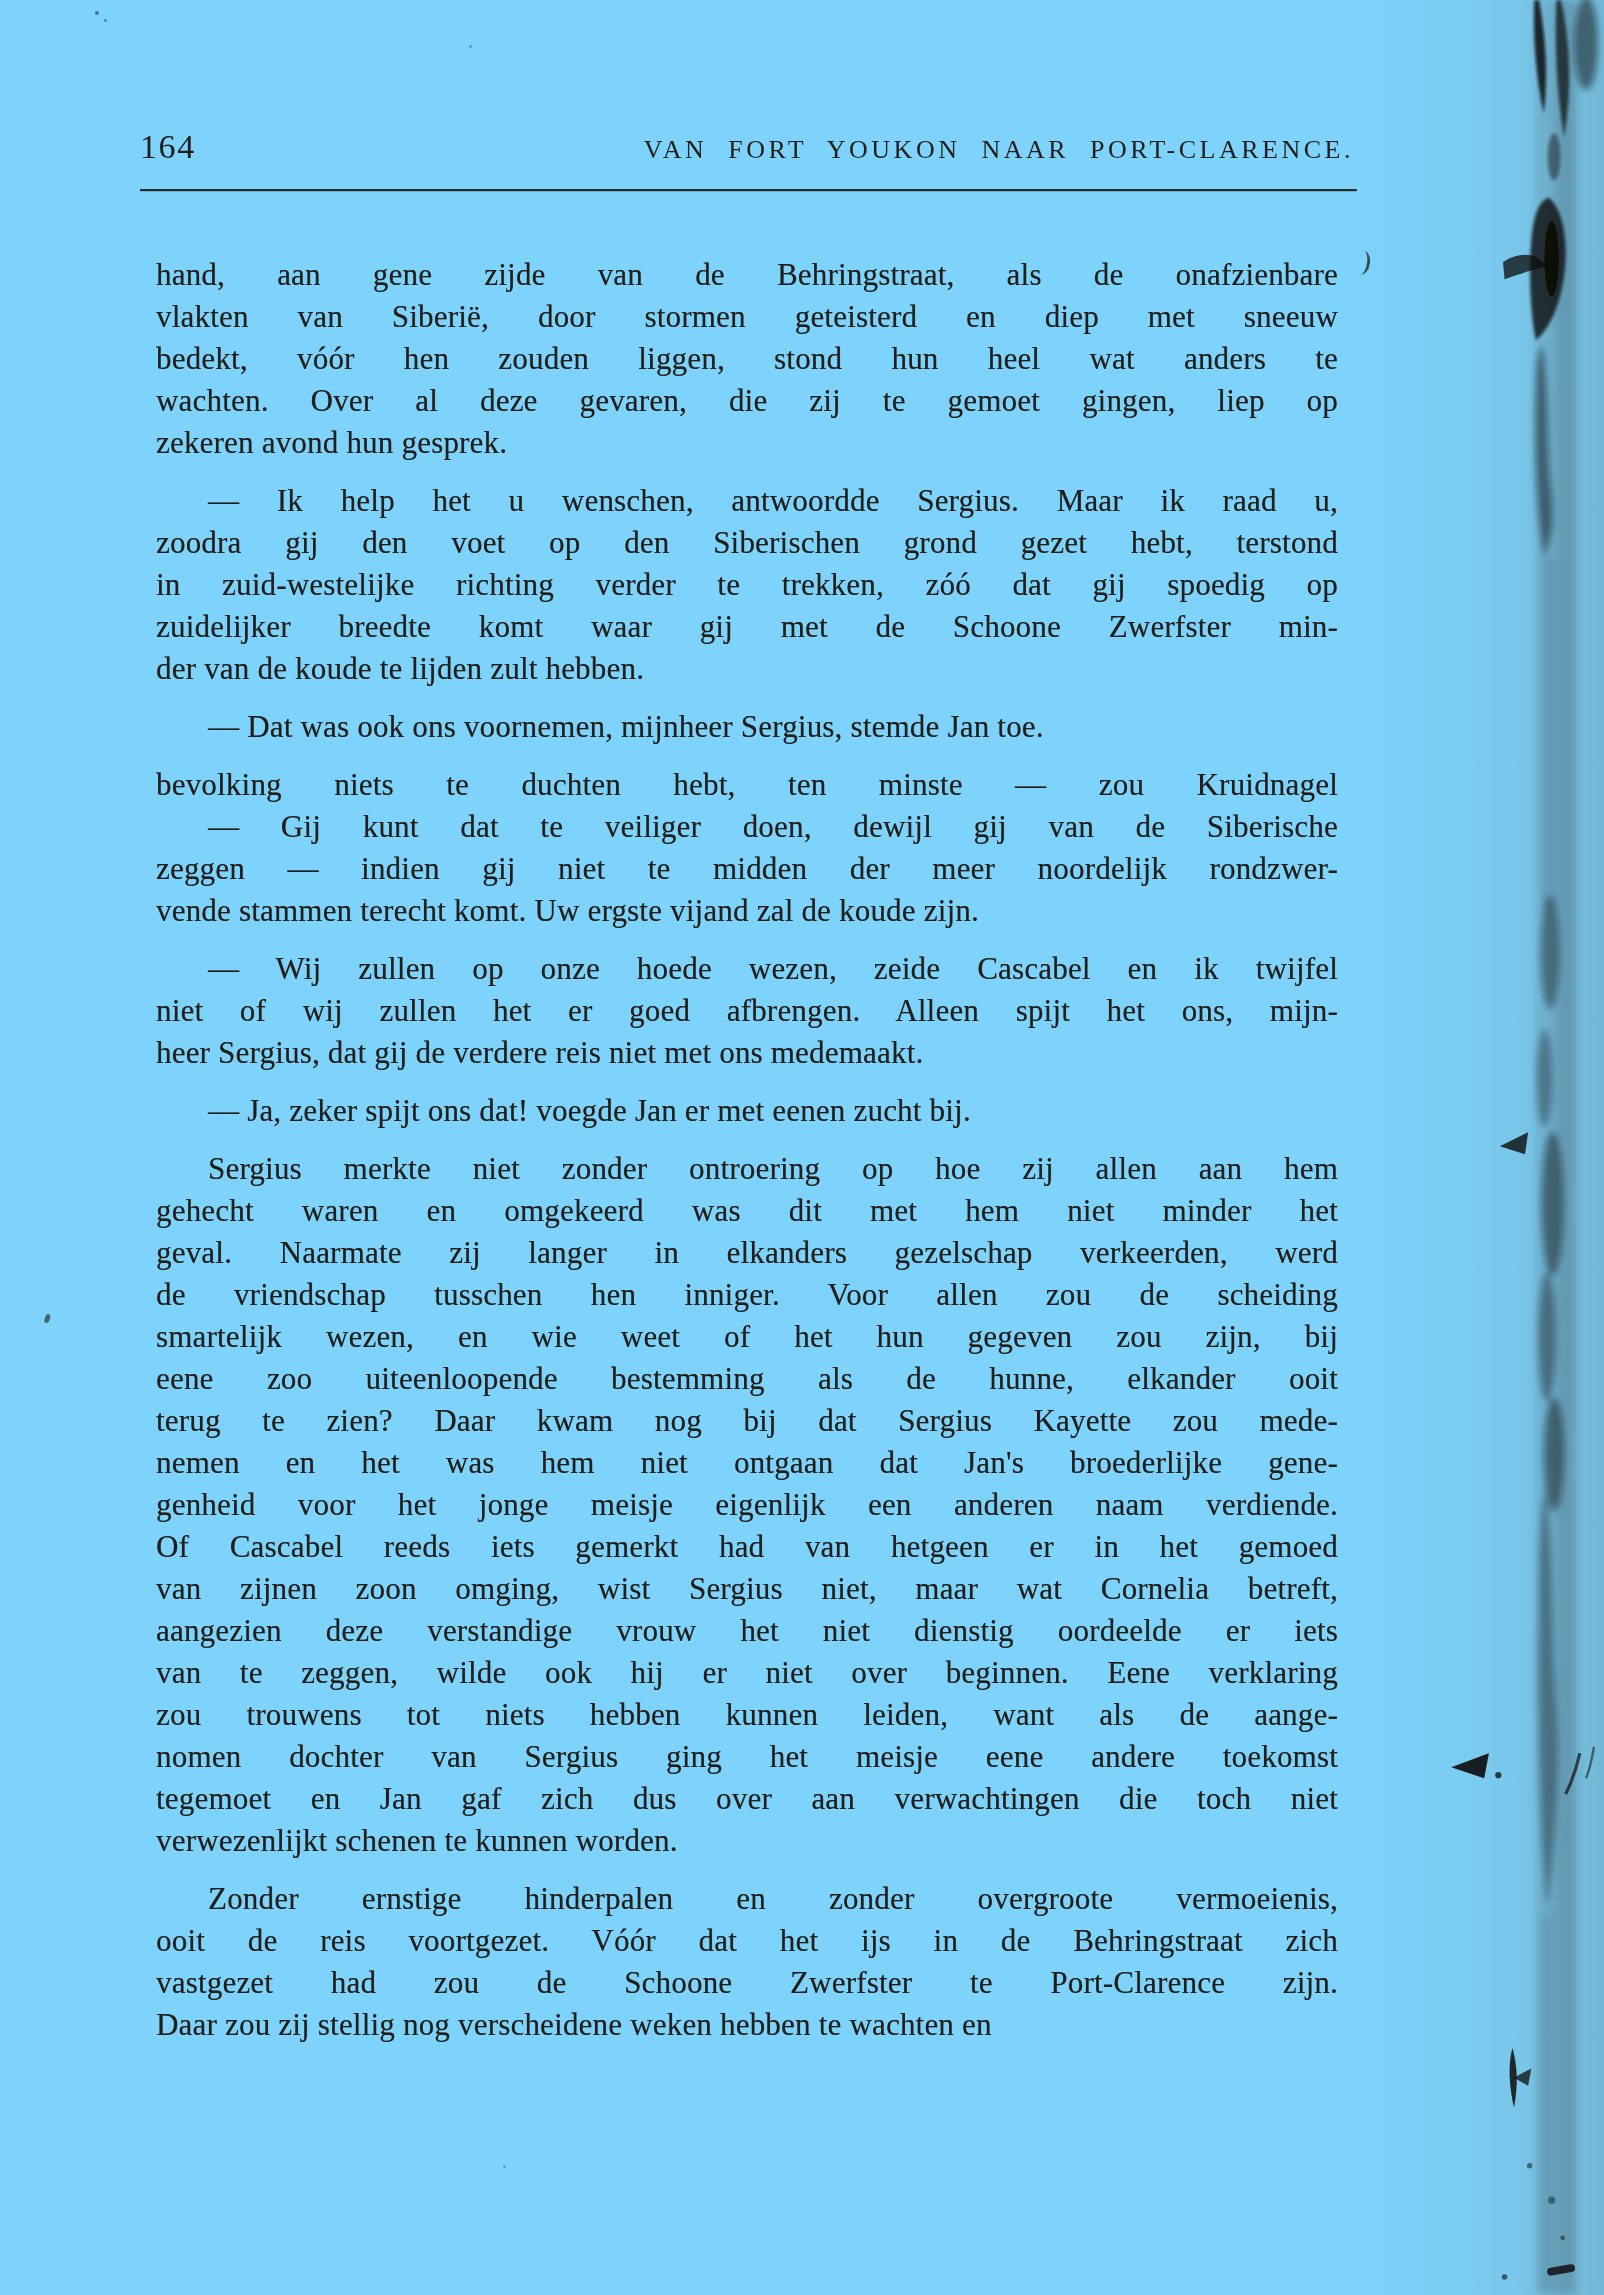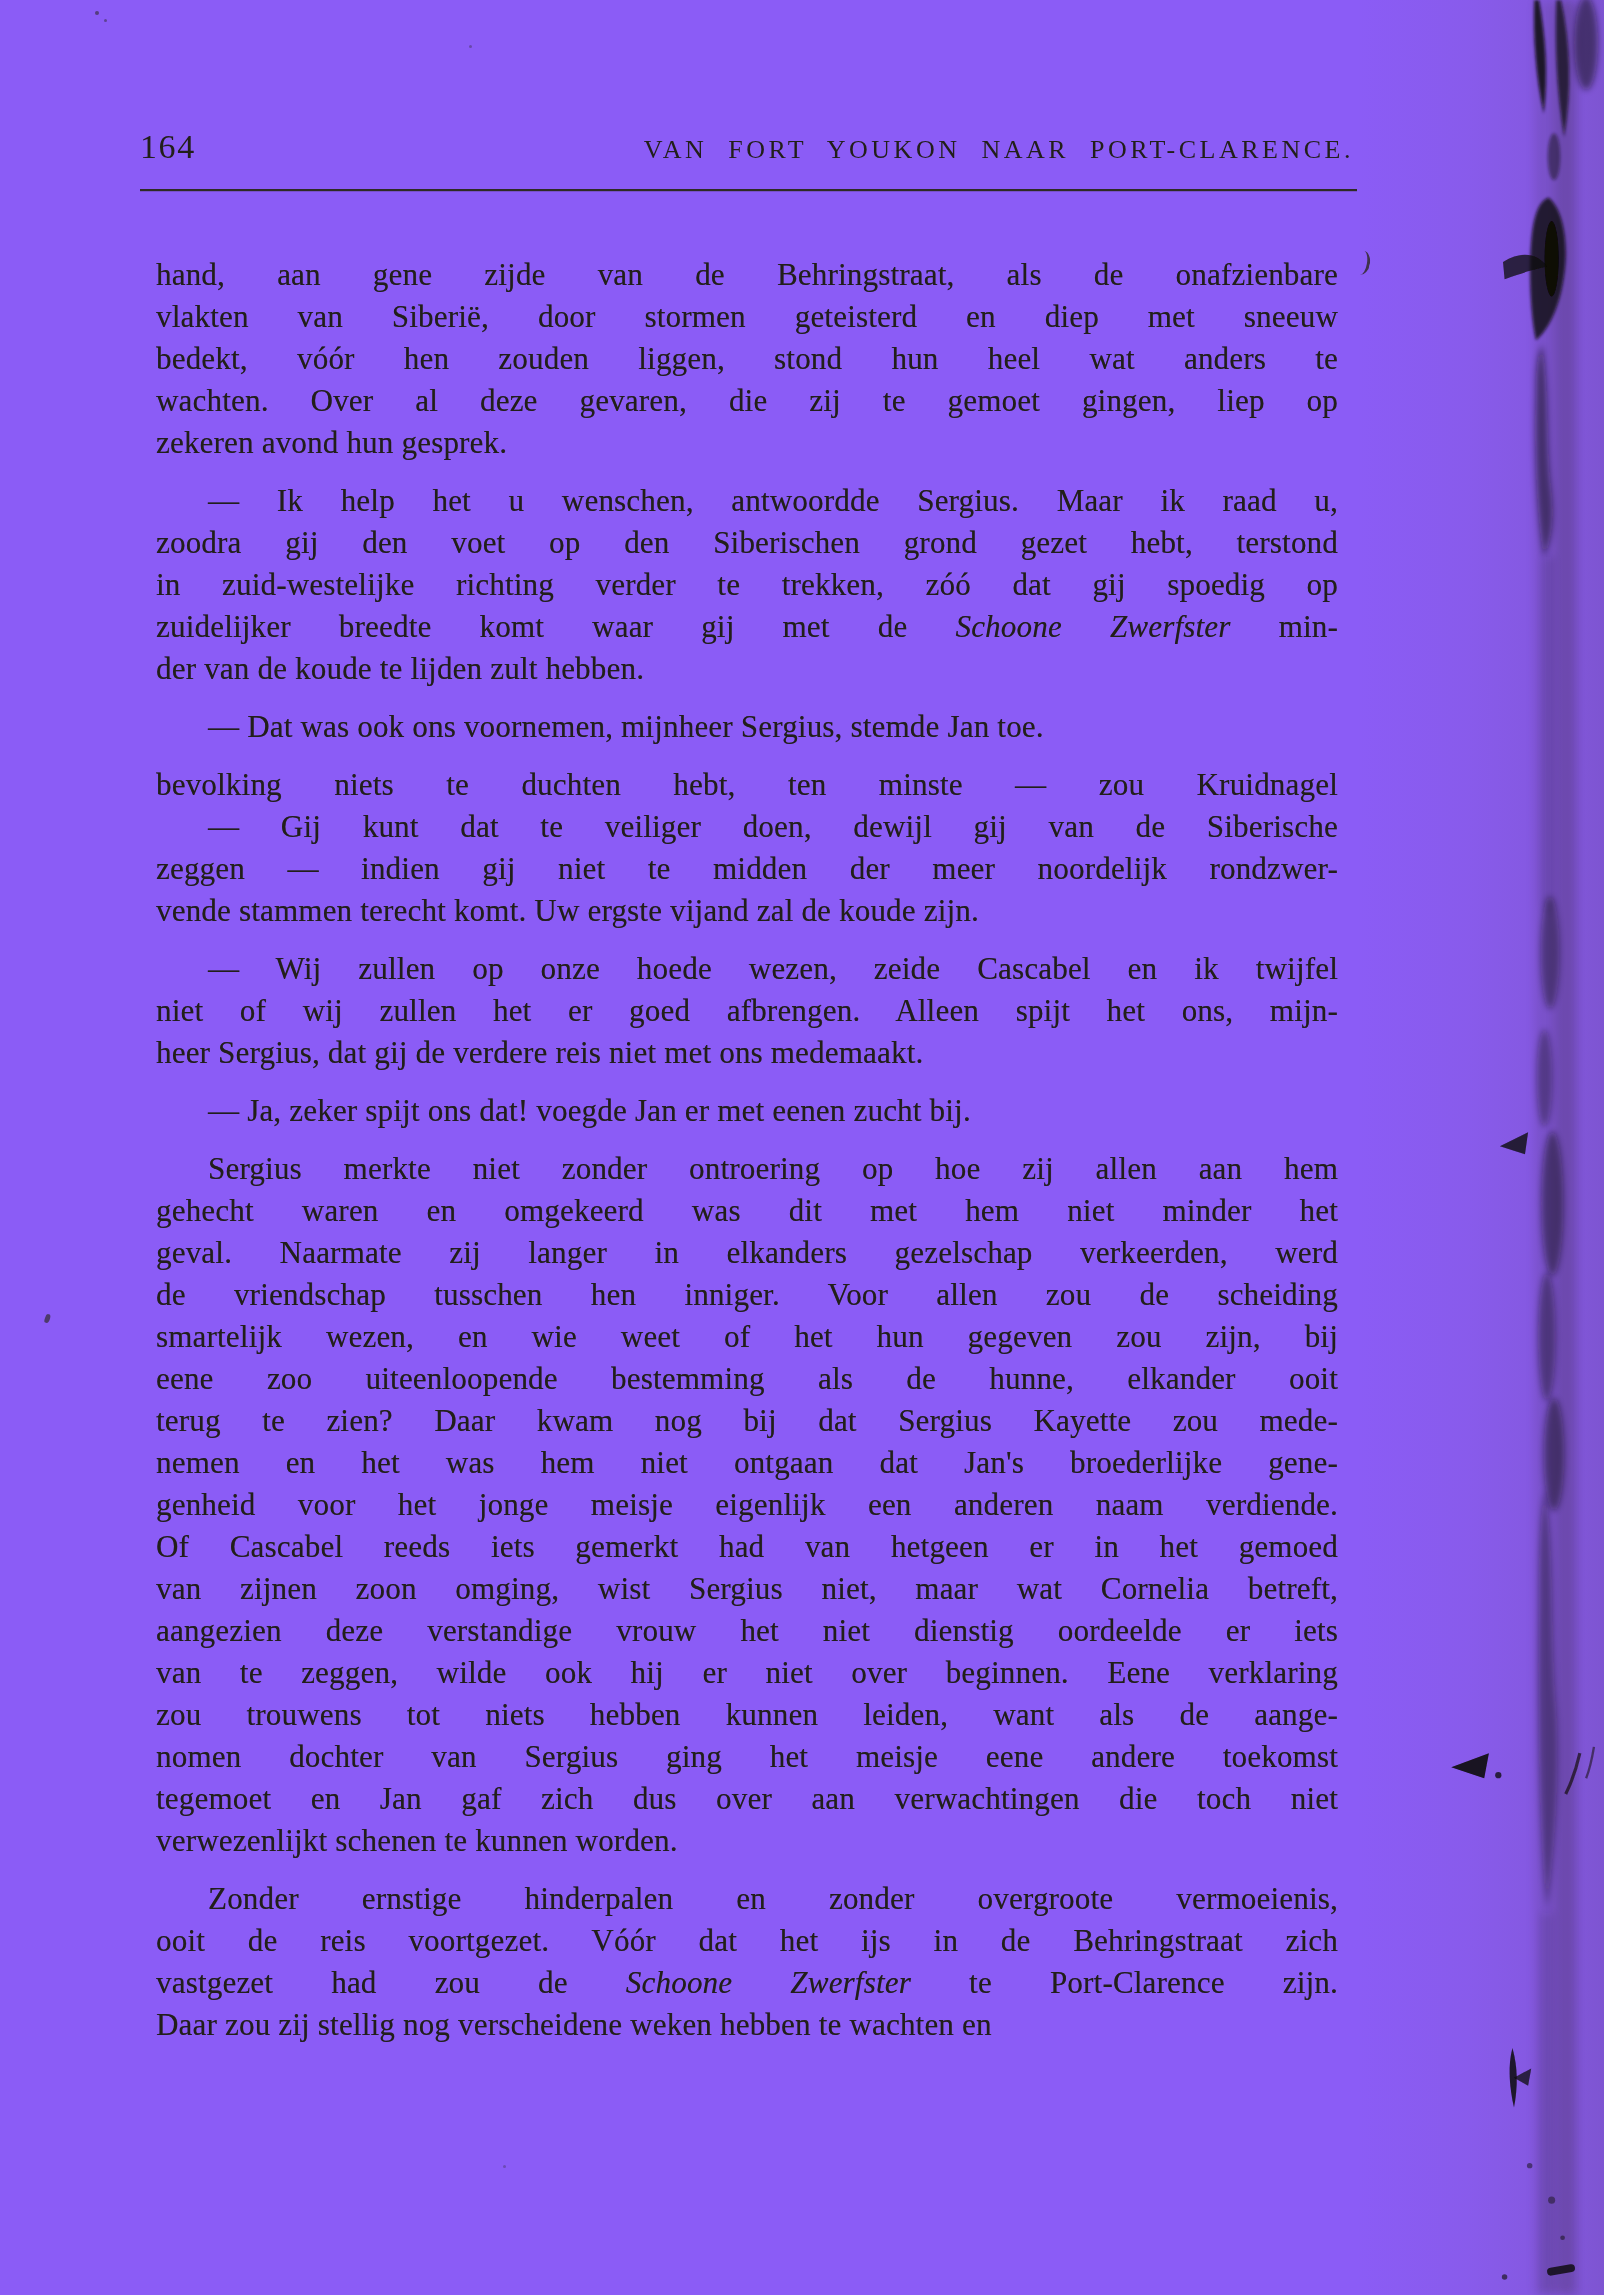--- a/index.html
+++ b/index.html
@@ -4,21 +4,21 @@
 <style>
   html, body {
     margin: 0;
     padding: 0;
     background: #e9e7e1;
   }
   .page {
     position: relative;
     width: 1605px;
     height: 2295px;
-    background: #8b5cf6;
+    background: #7dd3fc;
     overflow: hidden;
     font-family: "Liberation Serif", "DejaVu Serif", serif;
     color: #221f1a;
   }
   
   .page-number {
     position: absolute;
     left: 140px;
     top: 128px;
     font-size: 34px;
@@ -56,21 +56,21 @@
   .paragraph { margin: 16px; }
   .line {
     height: 42px;
     line-height: 42px;
     text-align: justify;
     text-align-last: justify;
     white-space: normal;
   }
   .line.lastline { text-align-last: left; }
   .paragraph.indented .line.first { text-indent: 52px; }
-  .italic { font-style: italic; }
+  .italic { }
   
   .gutter-gradient {
     position: absolute;
     top: 0; right: 0;
     width: 251px; height: 100%;
     background: linear-gradient(to right,
       rgba(90,72,40,0) 0%,
       rgba(90,72,40,0.05) 45%,
       rgba(70,55,30,0.11) 80%,
       rgba(58,46,26,0.17) 100%);

